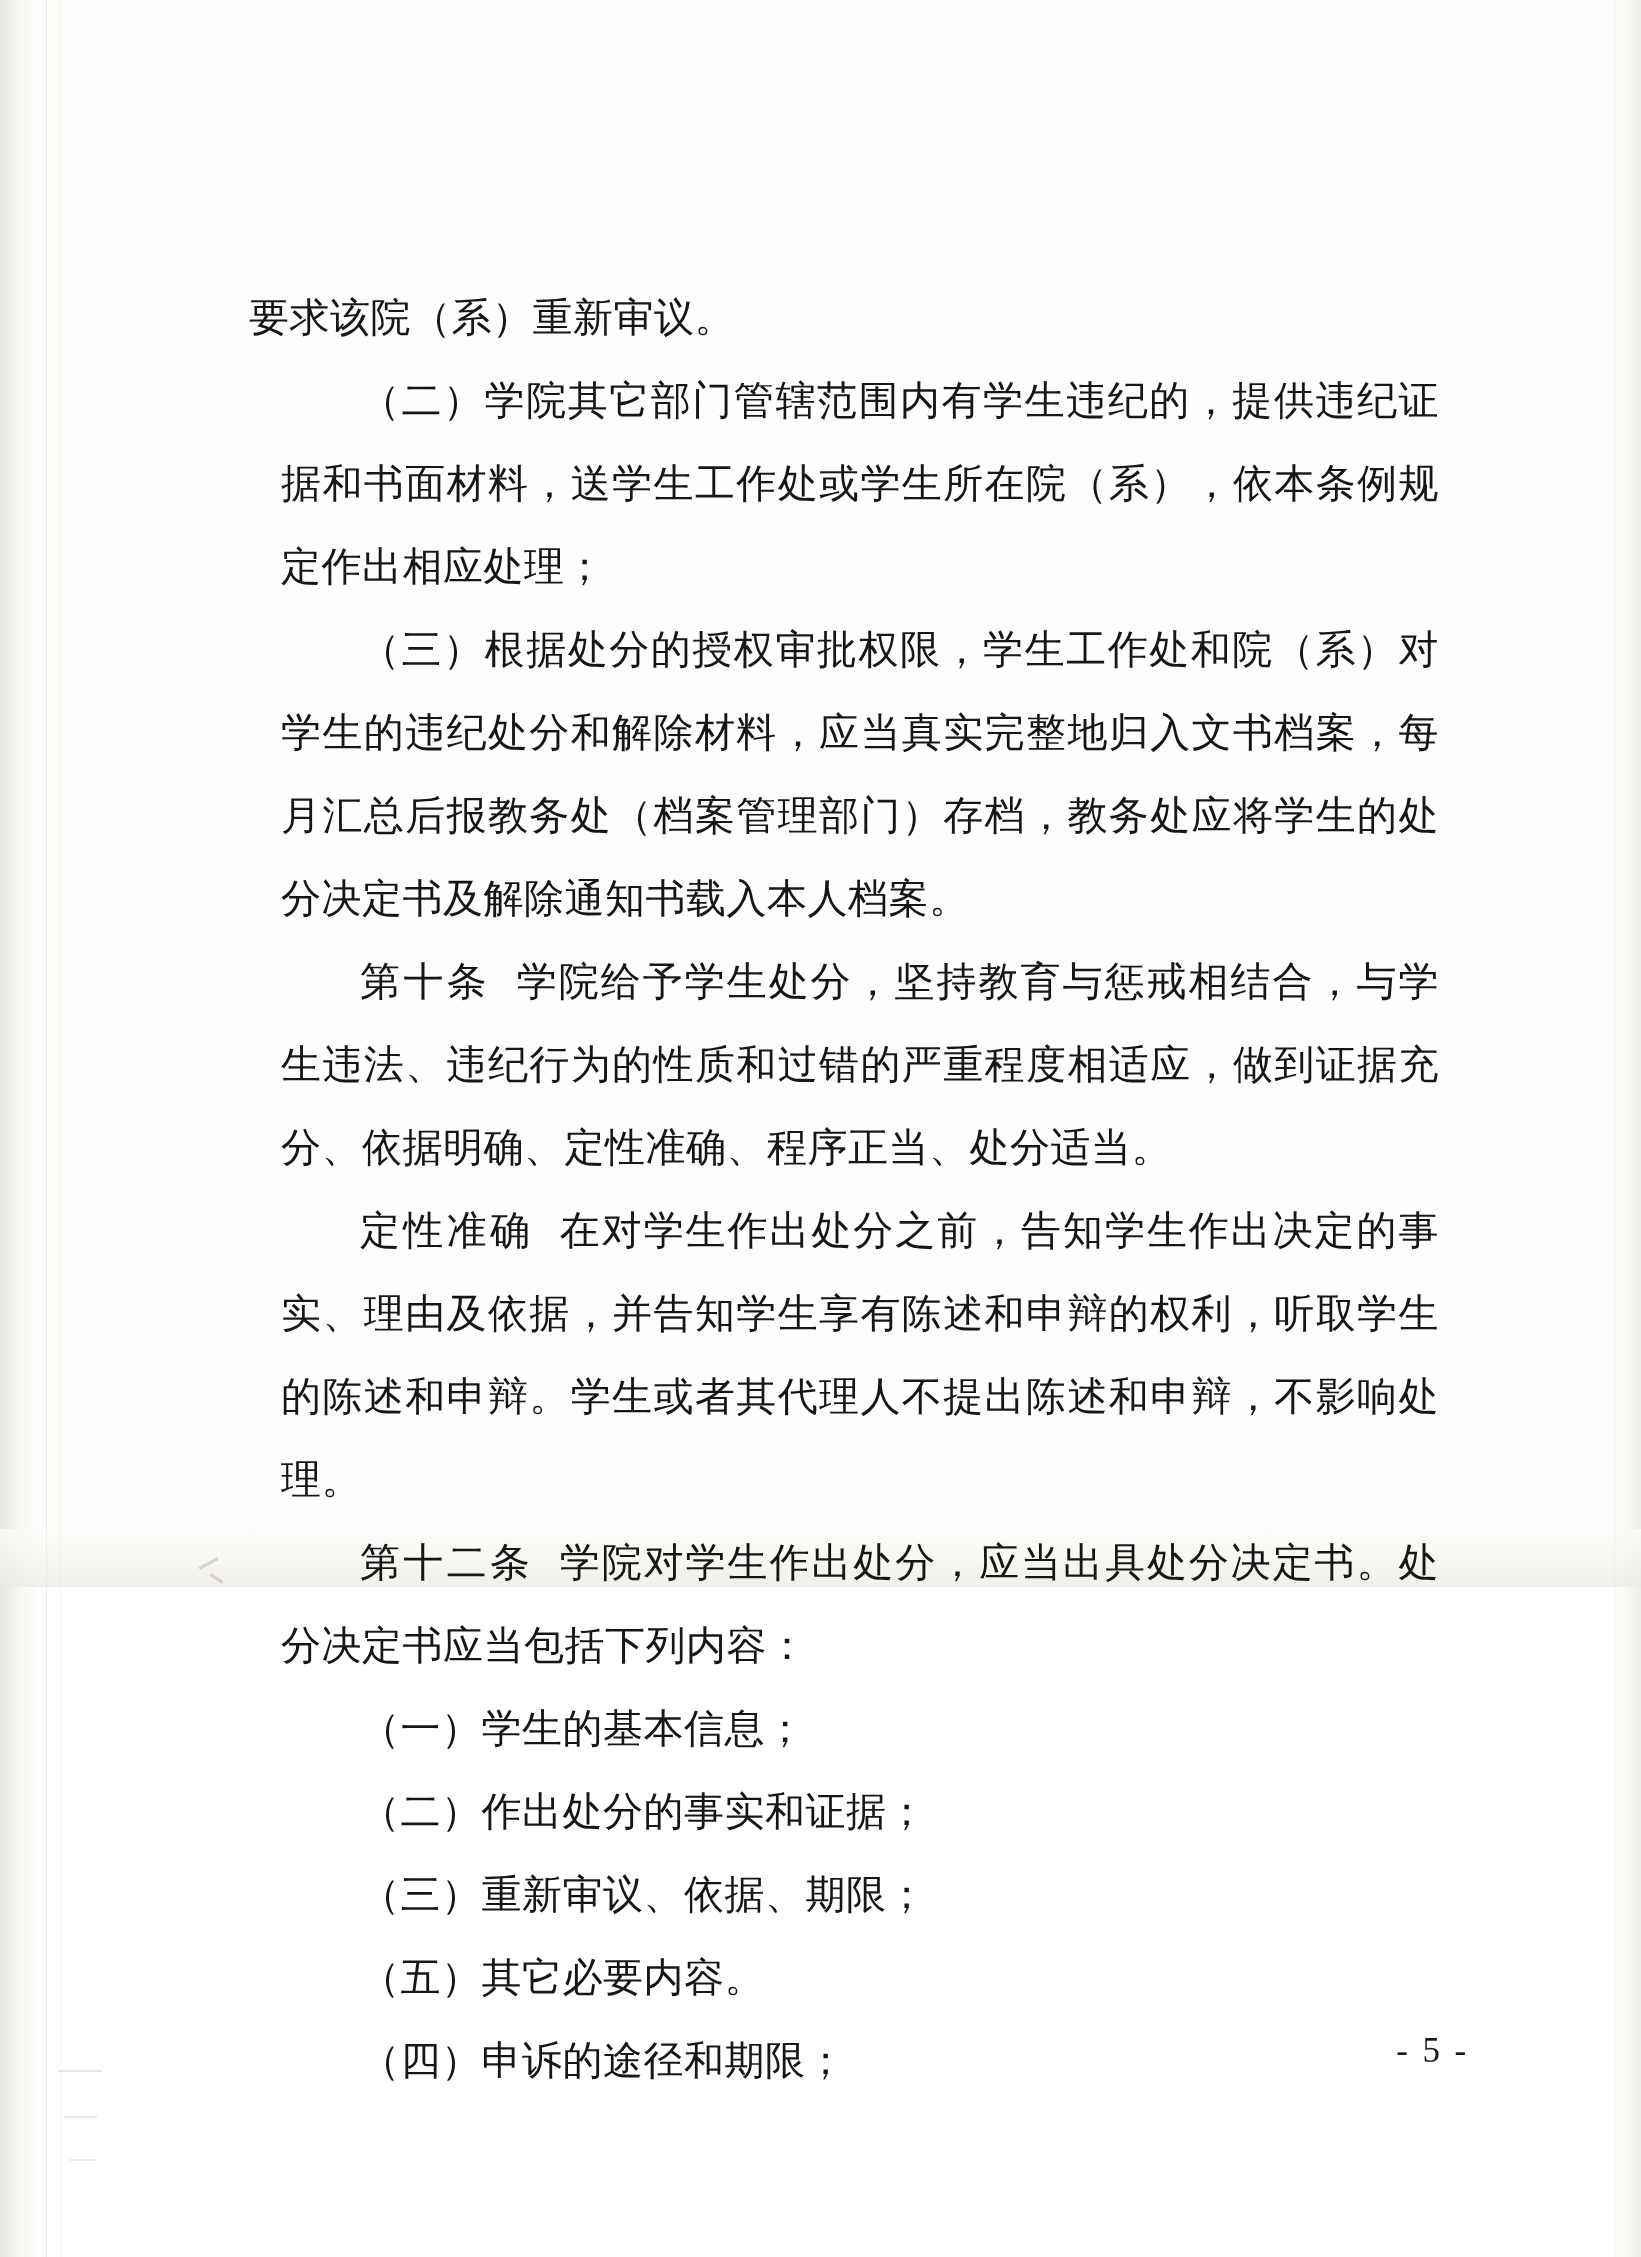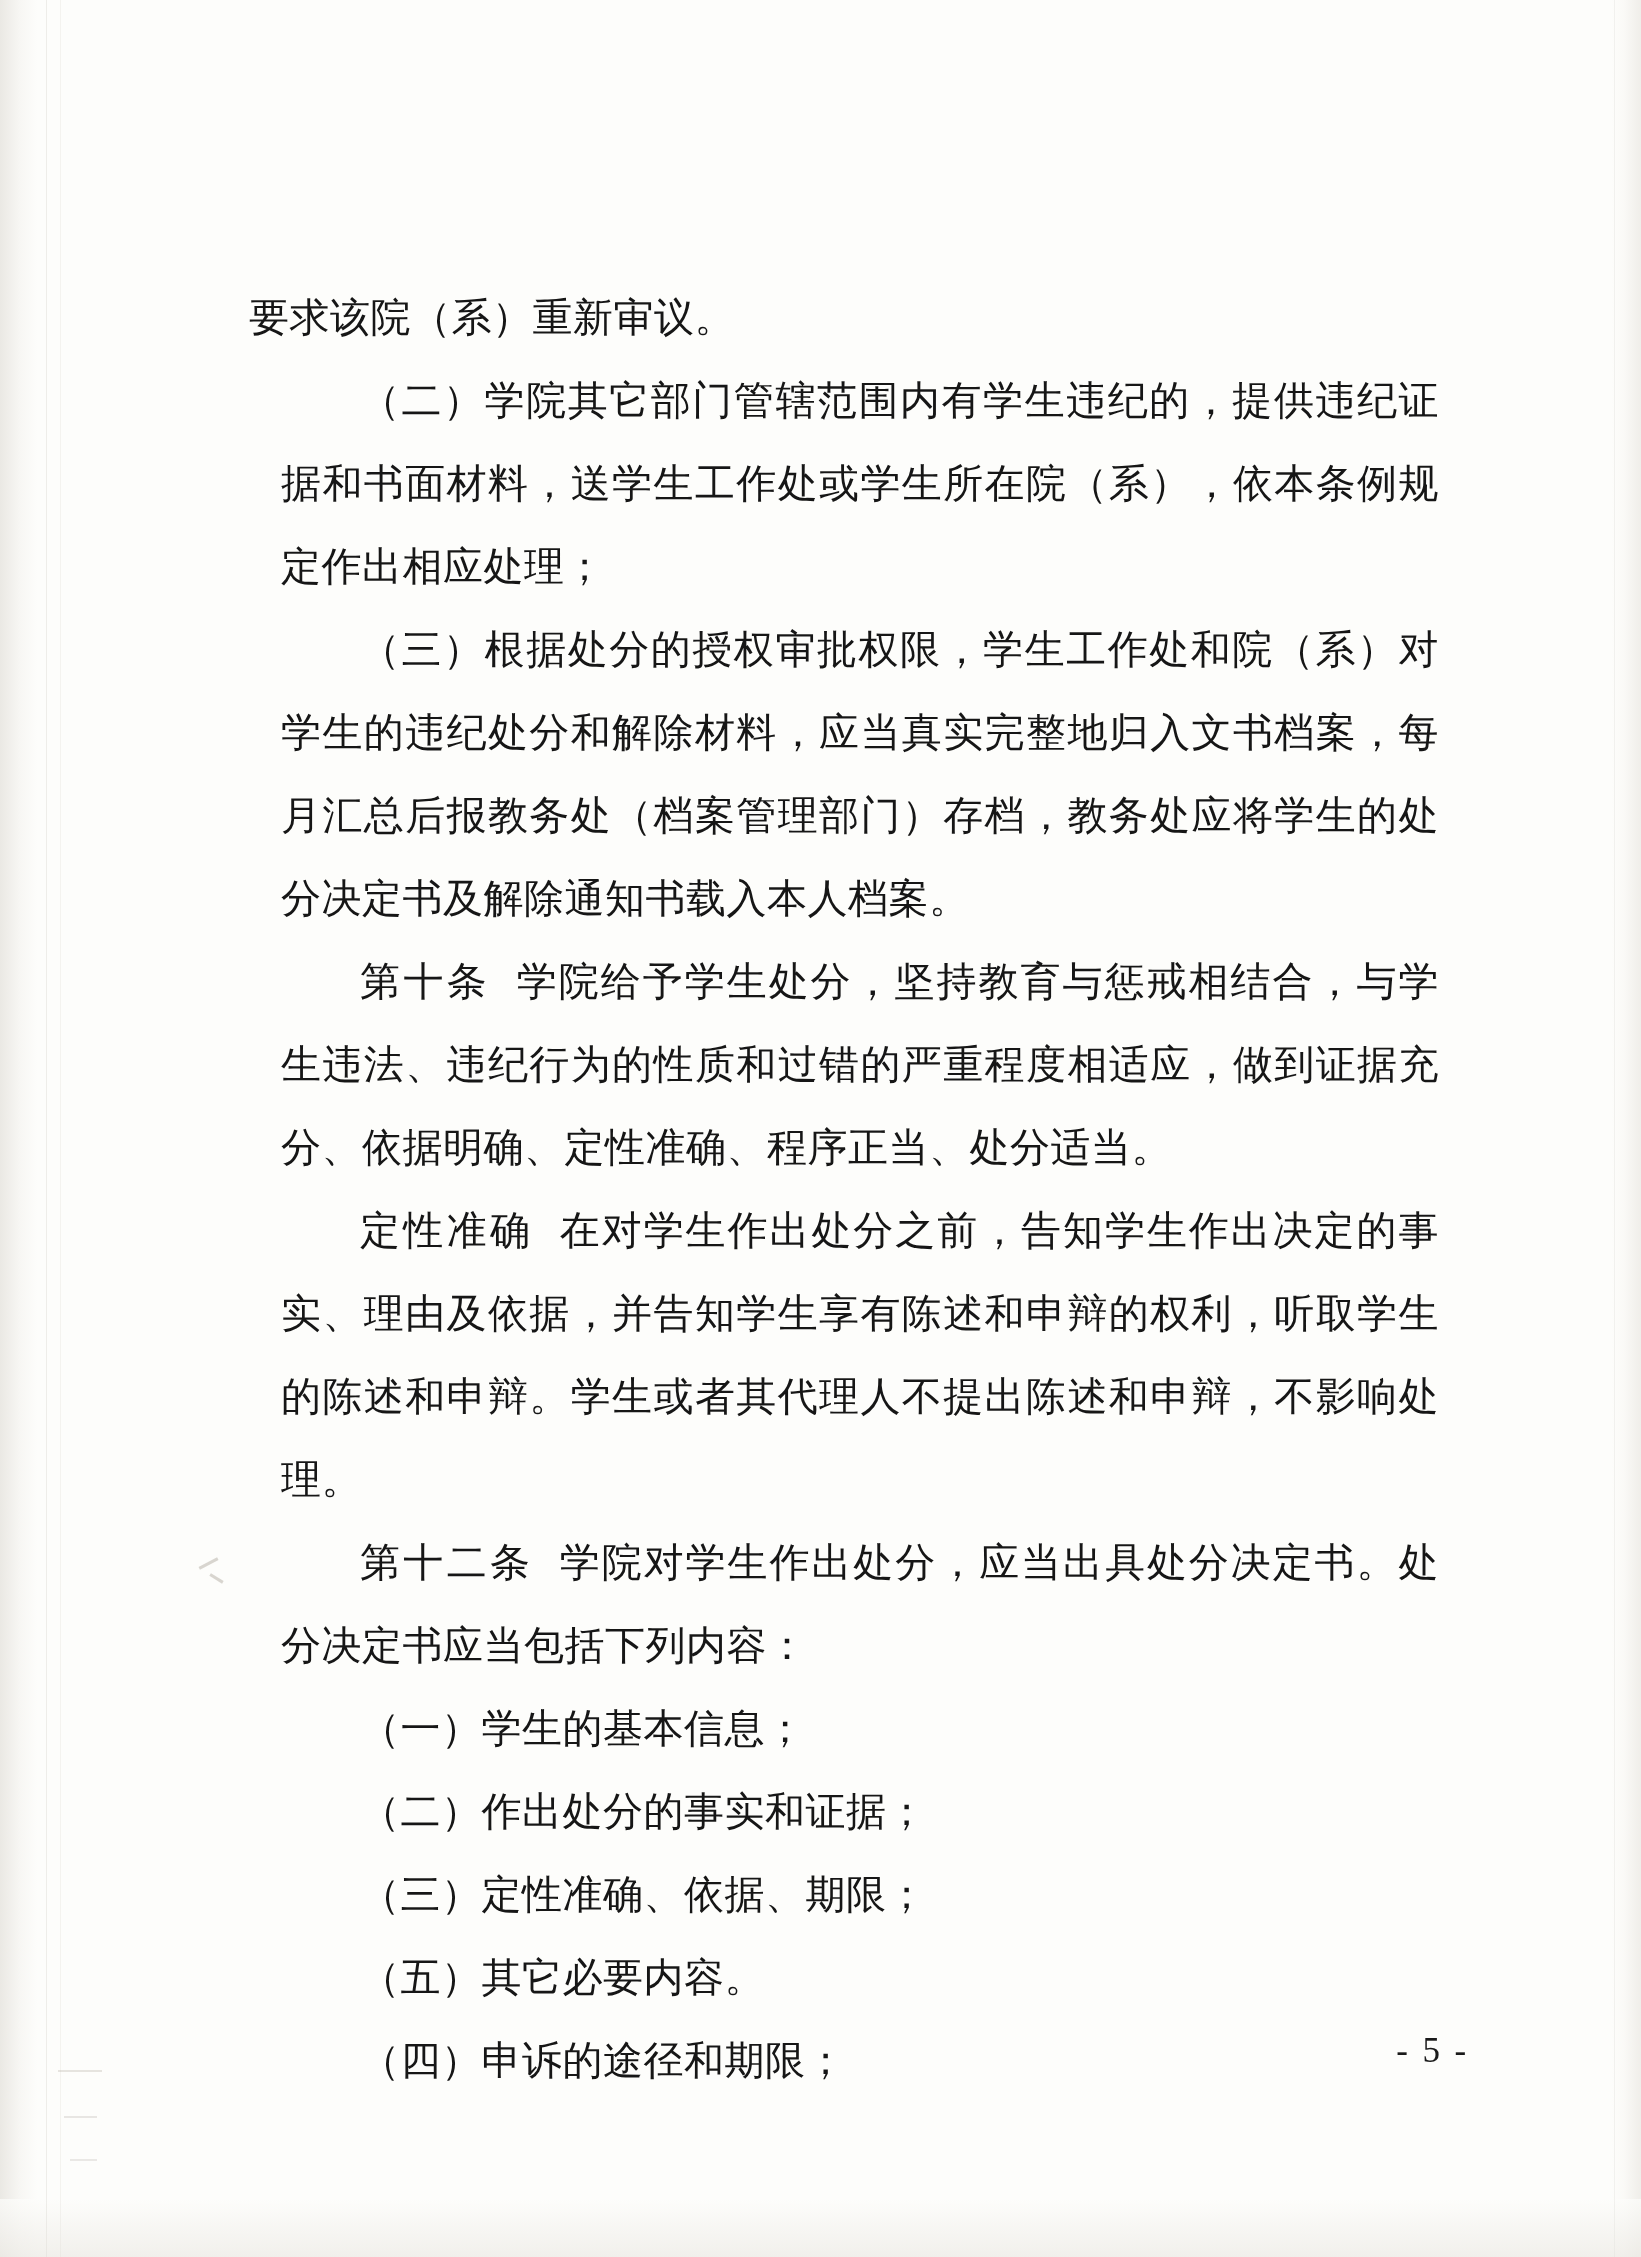--- a/index.html
+++ b/index.html
@@ -13,21 +13,21 @@
     position: relative;
     font-family: "DejaVu Sans", sans-serif;
     overflow: hidden;
   }
 
   
   .page {
     position: absolute;
     left: 0; top: 0;
     width: 1641px;
-    height: 2257px;
+    height: 1587px;
     background: #fdfdfb;
   }
 
   
   .scan-edge-left {
     position: absolute;
     left: 0; top: 0;
     width: 37px; height: 2257px;
     background: linear-gradient(to right, #e8e6e1 0%, #f7f6f3 55%, #fdfdfb 100%);
     opacity: .9;
@@ -137,21 +137,21 @@
     <p class="para indent">（三）根据处分的授权审批权限，学生工作处和院（系）对学生的违纪处分和解除材料，应当真实完整地归入文书档案，每月汇总后报教务处（档案管理部门）存档，教务处应将学生的处分决定书及解除通知书载入本人档案。</p>
 
     <p class="para indent"><span class="lead">第十条</span><span class="gap-after-lead"></span><span>学院给予学生处分，坚持教育与惩戒相结合，与学生违法、违纪行为的性质和过错的严重程度相适应，做到证据充分、依据明确、定性准确、程序正当、处分适当。</span></p>
 
     <p class="para indent"><span class="lead">定性准确</span><span class="gap-after-lead"></span><span>在对学生作出处分之前，告知学生作出决定的事实、理由及依据，并告知学生享有陈述和申辩的权利，听取学生的陈述和申辩。学生或者其代理人不提出陈述和申辩，不影响处理。</span></p>
 
     <p class="para indent"><span class="lead">第十二条</span><span class="gap-after-lead"></span><span>学院对学生作出处分，应当出具处分决定书。处分决定书应当包括下列内容：</span></p>
 
     <p class="para indent">（一）学生的基本信息；</p>
     <p class="para indent">（二）作出处分的事实和证据；</p>
-    <p class="para indent">（三）定性准确、依据、期限；</p>
+    <p class="para indent">（三）重新审议、依据、期限；</p>
     <p class="para indent">（五）其它必要内容。</p>
     <p class="para indent">（四）申诉的途径和期限；</p>
 
   </div>
 
   <div class="page-number">- 5 -</div>
 
 </div>
 
 

